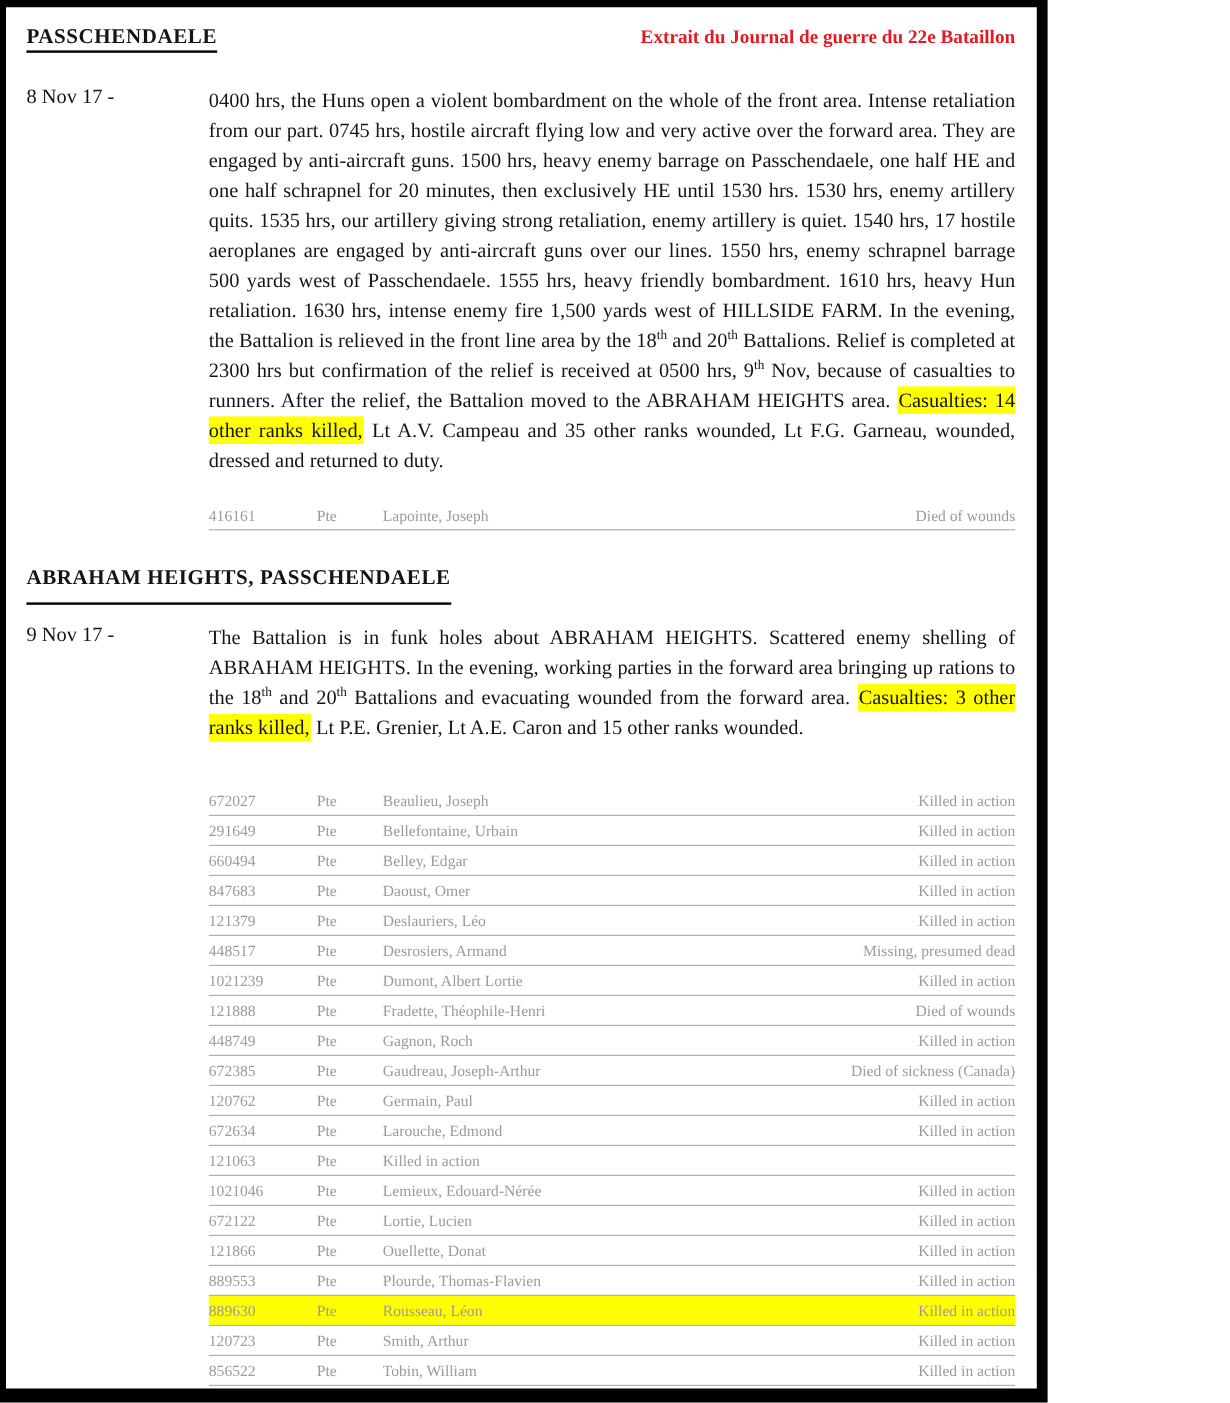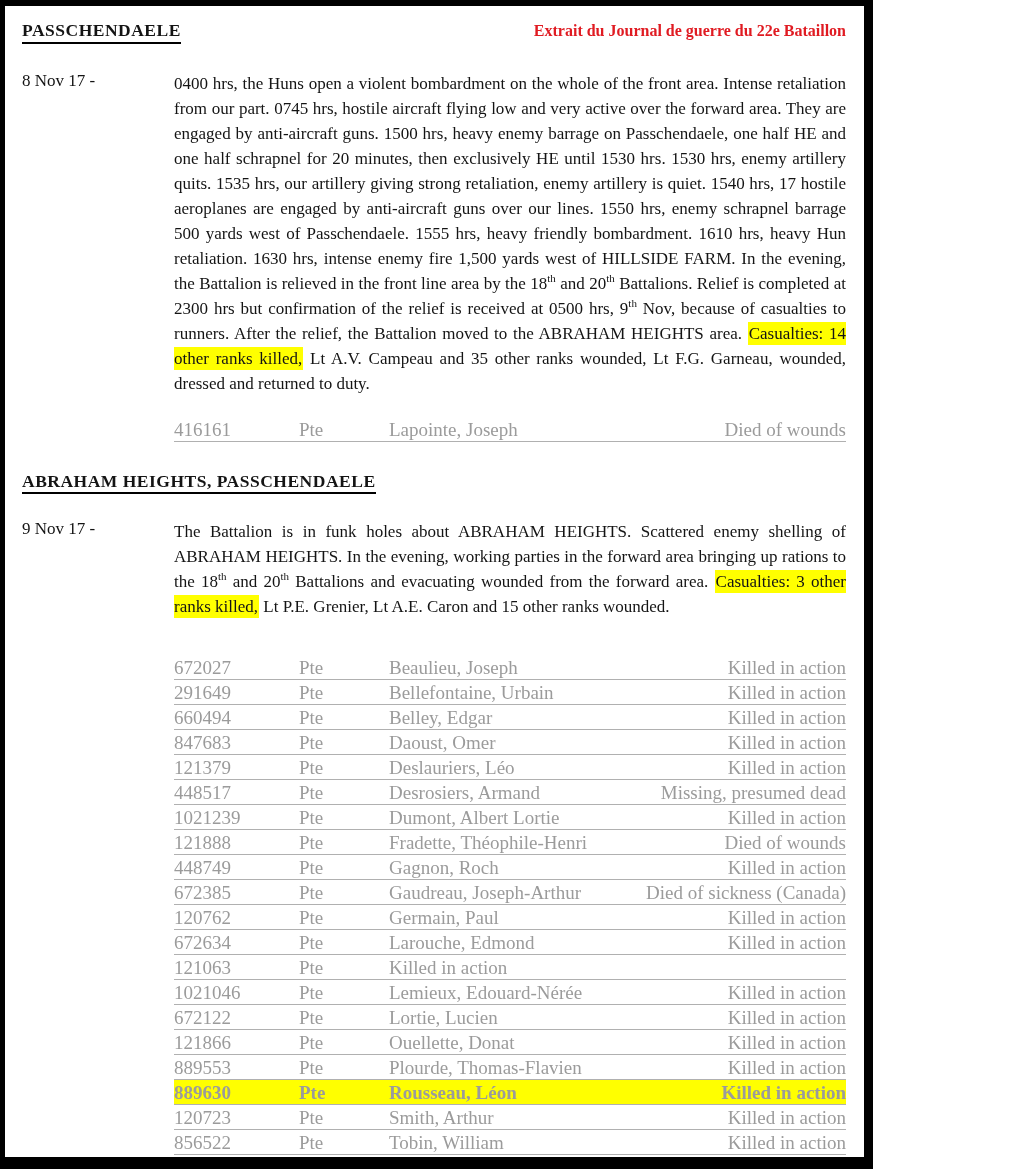--- a/index.html
+++ b/index.html
@@ -25,32 +25,31 @@
   .entry-date{flex:0 0 152px;font-size:17px;}
   .entry-body{flex:1;min-width:0;}
   .para{margin:0;font-size:17px;line-height:25px;text-align:justify;}
   .para sup{font-size:11px;line-height:0;}
   mark.hl{background:var(--hl,#ffff00);padding:2px 1px;color:inherit;}
   .clist{margin-top:21px;}
   .clist-gap{margin-top:36px;}
   .crow{
     display:flex;align-items:flex-end;
     height:25px;box-sizing:border-box;
-    font-size:19px;line-height:22px;
+    font-size:13px;line-height:22px;
     color:var(--muted,#9b9b9b);
     border-bottom:1.7px solid #b0b0b0;
-    gap:35px;
   }
   .crow-num{width:90px;}
   .crow-rank{width:55px;}
   .crow-name{flex:1;}
   .crow-fate{text-align:left;white-space:nowrap;}
-  .crow-hl{background:var(--hl,#ffff00);font-weight:bold;}
+  .crow-hl{background:var(--hl,#ffff00);}
   .section-title{margin:29px 0 0 0;font-size:17.5px;font-weight:bold;letter-spacing:.5px;}
-  .section-title span{border-bottom:2.5px solid #000;padding-bottom:1px;}
+  .section-title span{border-bottom:2.5px solid #000;padding-bottom:11px;}
 </style>
 </head>
 <body>
 
 <div class="page">
 
   <div class="header-row">
     <span class="doc-title">PASSCHENDAELE</span>
     <span class="red-title">Extrait du Journal de guerre du 22e Bataillon</span>
   </div>

